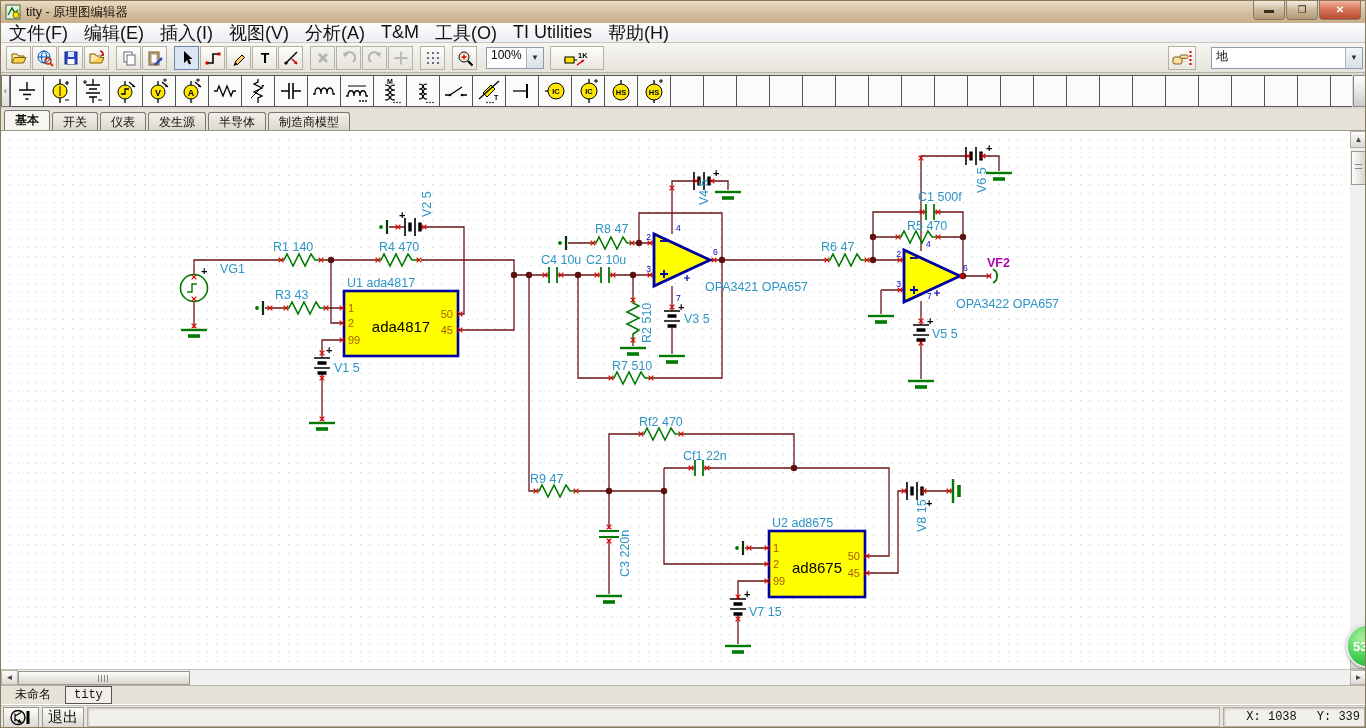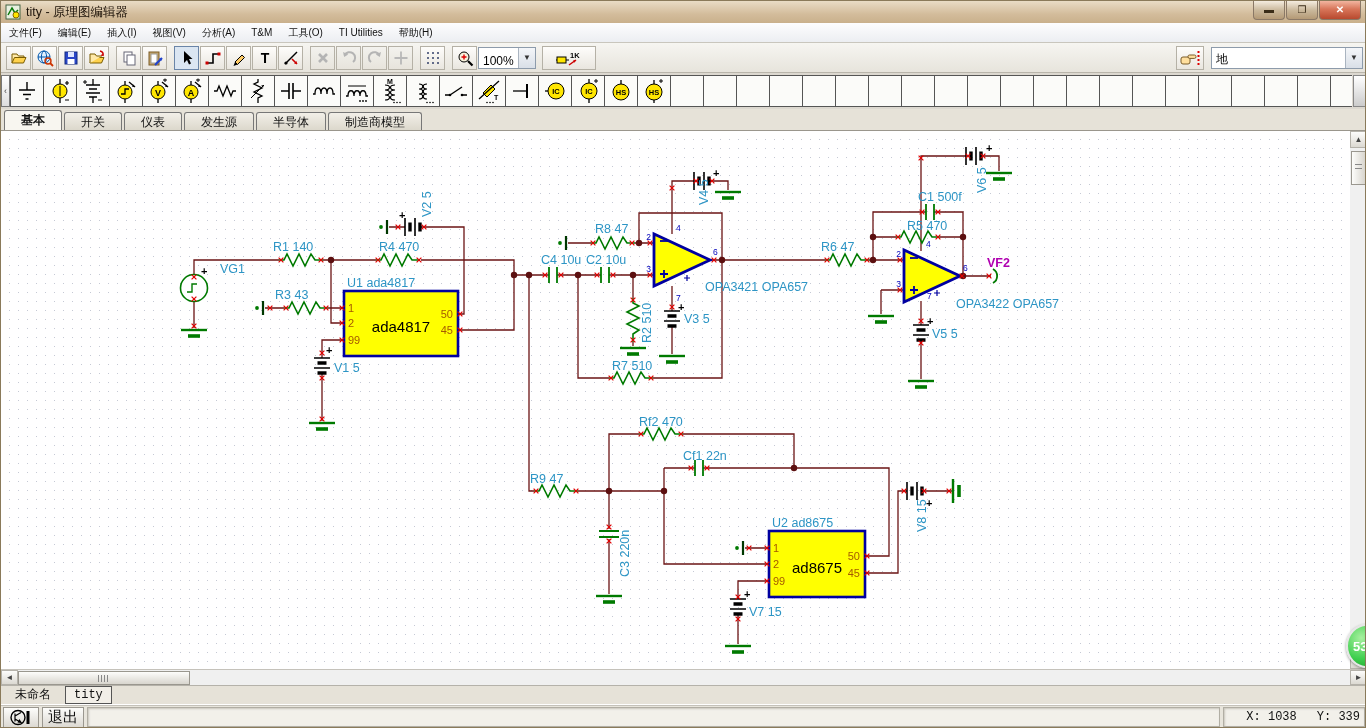--- a/index.html
+++ b/index.html
@@ -13,54 +13,54 @@
   .title-text { font-size:12.5px; color:#1c1208; }
   .winbtns { position:absolute; right:6px; top:0; display:flex; }
   .winbtn { width:32px; height:19px; border:1px solid #8a7866; border-top:none;
     border-radius:0 0 4px 4px; background:linear-gradient(#f4ecdf,#cbb99d 50%,#b49a76);
     color:#3a2c18; font-size:10px; line-height:17px; text-align:center; margin-left:1px; }
   .winbtn.close { width:42px; background:linear-gradient(#f2b5a0,#d8765a 45%,#b8492e); color:#fff; font-weight:bold; }
 
   
   .menubar { position:absolute; left:0; top:22px; width:1366px; height:20px;
     background:linear-gradient(#fdfdfe,#eceef2); border-bottom:1px solid #c9c6bd;
-    display:flex; align-items:center; font-size:10px; color:#111; }
+    display:flex; align-items:center; font-size:18px; color:#111; }
   .menu-item { padding:2px 8px; }
 
   
   .toolbar1 { position:absolute; left:0; top:42px; width:1366px; height:30px;
     background:linear-gradient(#f6f5f1,#e7e4dc); border-bottom:1px solid #b9b5ab;
     display:flex; align-items:center; padding-left:5px; }
   .tbtn { width:25px; height:24px; margin-right:1px; border:1px solid #b5b1a6;
     background:linear-gradient(#fefdfb,#e9e6df); display:flex; align-items:center; justify-content:center; }
   .tbtn.active { border:1px solid #6a85a8; background:#dbe6f2; }
   .tbtn.disabled { background:linear-gradient(#f3f2ee,#e7e4dc); }
   .tsep { width:6px; }
-  .combobox { height:22px; border:1px solid #8d9bab; background:#fff; display:flex; align-items:flex-end; font-size:12px; }
+  .combobox { height:22px; border:1px solid #8d9bab; background:#fff; display:flex; align-items:flex-start; font-size:12px;margin-left:8px; }
   .combobox .cval { padding:0 4px; flex:1; }
   .combobox .carr { width:17px; height:100%; border-left:1px solid #aab4c0;
     background:linear-gradient(#f4f6f9,#d9dfe7); text-align:center; font-size:8px; line-height:20px; color:#333; }
   .tb-right { position:absolute; right:4px; top:3px; display:flex; align-items:center; }
 
   
   .toolbar2 { position:absolute; left:0; top:72px; width:1366px; height:36px;
     background:#dcd8d0; display:flex; align-items:center; }
   .pal-chev { width:9px; height:32px; border:1px solid #777; background:linear-gradient(#fff,#ddd);
     font-size:9px; line-height:30px; text-align:center; color:#444; }
   .pal-row { display:flex; height:32px; border-top:1px solid #555; border-bottom:1px solid #555; border-left:1px solid #555; }
   .pbtn { width:33px; height:30px; background:#fbfbf9; border-right:1px solid #555;
     display:flex; align-items:center; justify-content:center; }
   .pal-fill { height:32px; flex:1; border-top:1px solid #555; border-bottom:1px solid #555;
     background:repeating-linear-gradient(90deg,#fbfbf9 0,#fbfbf9 32px,#555 32px,#555 33px); }
   .pal-end { width:14px; height:32px; border:1px solid #888; background:linear-gradient(#fff,#ccc); margin-left:1px; }
 
   
   .comp-tabs { position:absolute; left:0; top:108px; width:1366px; height:22px;
     background:#e6e2d8; border-bottom:1px solid #9a968c; display:flex; align-items:flex-end; padding-left:3px; }
-  .ctab { height:18px; padding:1px 16px; font-size:12px; border:1px solid #777; border-bottom:none;
+  .ctab { height:18px; padding:1px 10px; font-size:12px; border:1px solid #777; border-bottom:none;
     border-radius:3px 3px 0 0; background:linear-gradient(#f2efe8,#dcd8cc); margin-right:2px; color:#111; }
   .ctab.active { background:#f8f6f0; height:20px; font-weight:bold; }
 
   
   .canvas { position:absolute; left:0; top:130px; width:1349px; height:538px; background:#fff;
     background-image:radial-gradient(circle,#c5c9d4 0.9px,transparent 1px);
     background-size:9px 9px; background-position:4px 4px; overflow:hidden; }
   .vscroll { position:absolute; left:1349px; top:130px; width:17px; height:538px; background:#f0f0f0; }
   .sbtn { width:17px; height:17px; border:1px solid #b5b2aa; background:linear-gradient(#fdfdfb,#dcd9d2);
     font-size:8px; text-align:center; line-height:15px; color:#444; }

